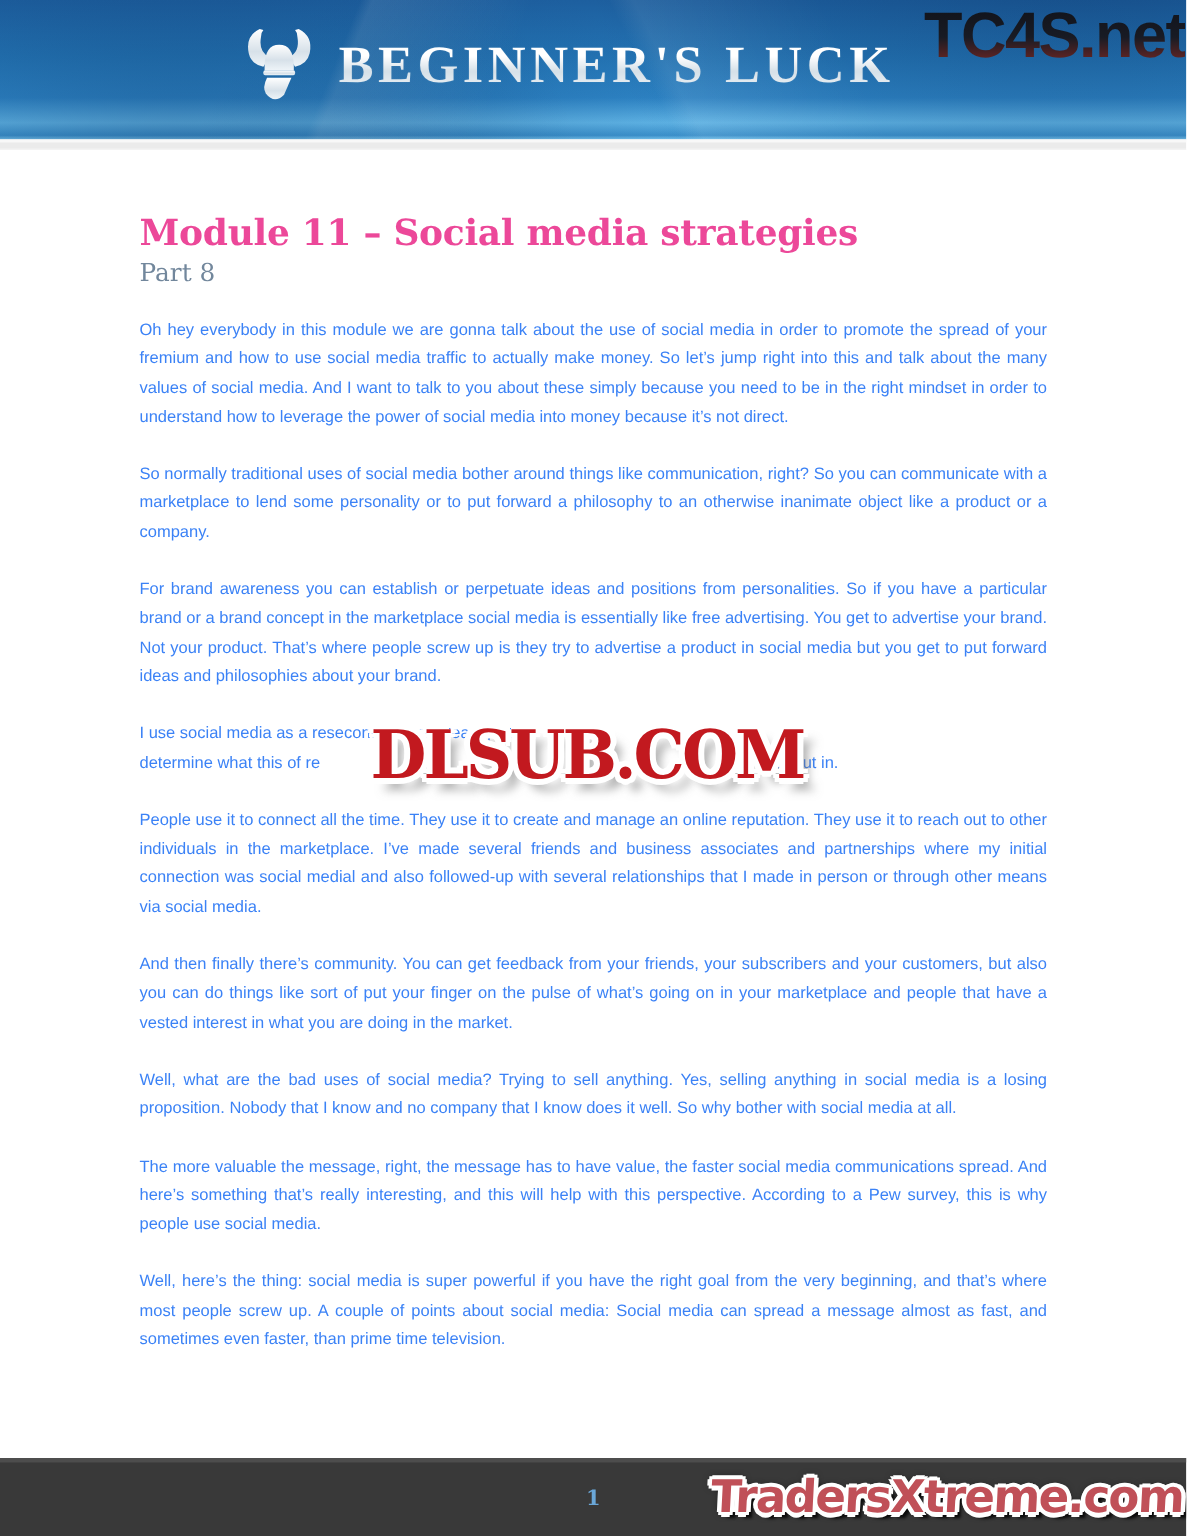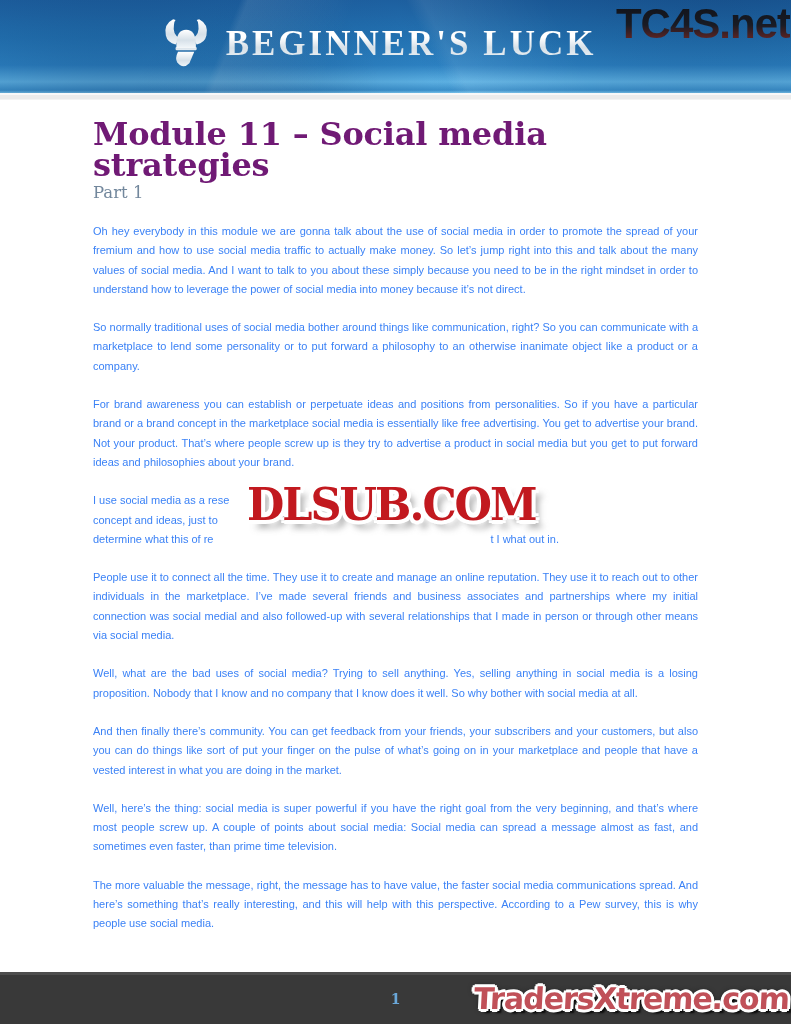--- a/index.html
+++ b/index.html
@@ -54,37 +54,38 @@
   }
 
   
   .content {
     position:absolute; left:93px; top:119px; width:605px;
     color:#595959;
   }
   .doc-title {
     font-family:"DejaVu Serif", "Liberation Serif", serif;
     font-weight:600;
-    font-size:32px; line-height:31px;
-    color:#701a75;
+    font-size:24px; line-height:31px;
+    color:#ec4899;
     letter-spacing:-0.2px;
+    margin-top:20px;
   }
   .doc-subtitle {
     font-family:"DejaVu Serif", "Liberation Serif", serif;
     font-size:16.5px; line-height:21px;
     color:#72879c;
     margin:1px 0 19px 0;
   }
   .para {
     font-size:11px; line-height:19.3px;
     text-align:justify;
     margin-bottom:19px;
     color:#3b82f6;
   }
-  .split-line { display:flex; white-space:nowrap;flex-direction:column; }
+  .split-line { display:flex; white-space:nowrap; }
   .split-line2 { display:flex; white-space:nowrap; }
   .gap2 { display:inline-block; width:277px; flex:0 0 auto; }
 
   
   .dlsub {
     position:absolute; left:247px; top:483px;
     font-family:"DejaVu Serif", serif;
     font-weight:bold; font-size:43px; line-height:1;
     letter-spacing:-2px;
     color:#c2191f;
@@ -144,43 +145,43 @@
         <path fill="url(#silver)" d="M22,42 L42,42 L36,56 Q28,64 21,55 Q18,50 22,42 Z"></path>
       </svg>
       <span class="logo-text">BEGINNER'S LUCK</span>
     </div>
     <div class="tc4s">TC4S.net</div>
   </div>
   <div class="header-strip"></div>
 
   <div class="content">
     <div class="doc-title">Module 11 – Social media strategies</div>
-    <div class="doc-subtitle">Part 1</div>
+    <div class="doc-subtitle">Part 8</div>
 
     <div class="para">Oh hey everybody in this module we are gonna talk about the use of social media in order to promote the spread of your fremium and how to use social media traffic to actually make money. So let’s jump right into this and talk about the many values of social media. And I want to talk to you about these simply because you need to be in the right mindset in order to understand how to leverage the power of social media into money because it’s not direct.</div>
     <div class="para">So normally traditional uses of social media bother around things like communication, right? So you can communicate with a marketplace to lend some personality or to put forward a philosophy to an otherwise inanimate object like a product or a company.</div>
     <div class="para">For brand awareness you can establish or perpetuate ideas and positions from personalities. So if you have a particular brand or a brand concept in the marketplace social media is essentially like free advertising. You get to advertise your brand. Not your product. That’s where people screw up is they try to advertise a product in social media but you get to put forward ideas and philosophies about your brand.</div>
 
     <div class="para">
       <div class="split-line">
         <span>I use social media as a rese</span>
         <span>concept and ideas, just to</span>
       </div>
       <div class="split-line2">
         <span>determine what this of re</span>
         <span class="gap2"></span>
         <span>t I what out in.</span>
       </div>
     </div>
 
     <div class="para">People use it to connect all the time. They use it to create and manage an online reputation. They use it to reach out to other individuals in the marketplace. I’ve made several friends and business associates and partnerships where my initial connection was social medial and also followed-up with several relationships that I made in person or through other means via social media.</div>
+    <div class="para">And then finally there’s community. You can get feedback from your friends, your subscribers and your customers, but also you can do things like sort of put your finger on the pulse of what’s going on in your marketplace and people that have a vested interest in what you are doing in the market.</div>
     <div class="para">Well, what are the bad uses of social media? Trying to sell anything. Yes, selling anything in social media is a losing proposition. Nobody that I know and no company that I know does it well. So why bother with social media at all.</div>
-    <div class="para">And then finally there’s community. You can get feedback from your friends, your subscribers and your customers, but also you can do things like sort of put your finger on the pulse of what’s going on in your marketplace and people that have a vested interest in what you are doing in the market.</div>
+    <div class="para">The more valuable the message, right, the message has to have value, the faster social media communications spread. And here’s something that’s really interesting, and this will help with this perspective. According to a Pew survey, this is why people use social media.</div>
     <div class="para">Well, here’s the thing: social media is super powerful if you have the right goal from the very beginning, and that’s where most people screw up. A couple of points about social media: Social media can spread a message almost as fast, and sometimes even faster, than prime time television.</div>
-    <div class="para">The more valuable the message, right, the message has to have value, the faster social media communications spread. And here’s something that’s really interesting, and this will help with this perspective. According to a Pew survey, this is why people use social media.</div>
   </div>
 
   <div class="dlsub">DLSUB.COM</div>
 
   <div class="footer">
     <div class="page-number">1</div>
     <div class="traders">TradersXtreme.com</div>
   </div>
 
 </div>

